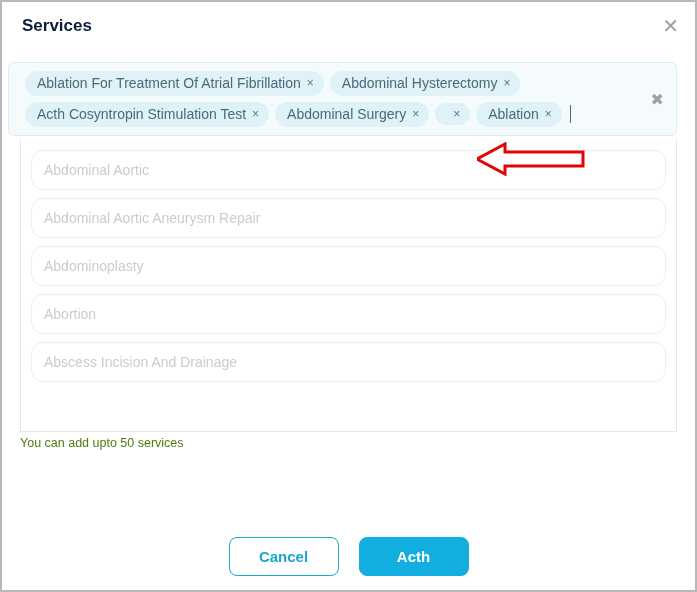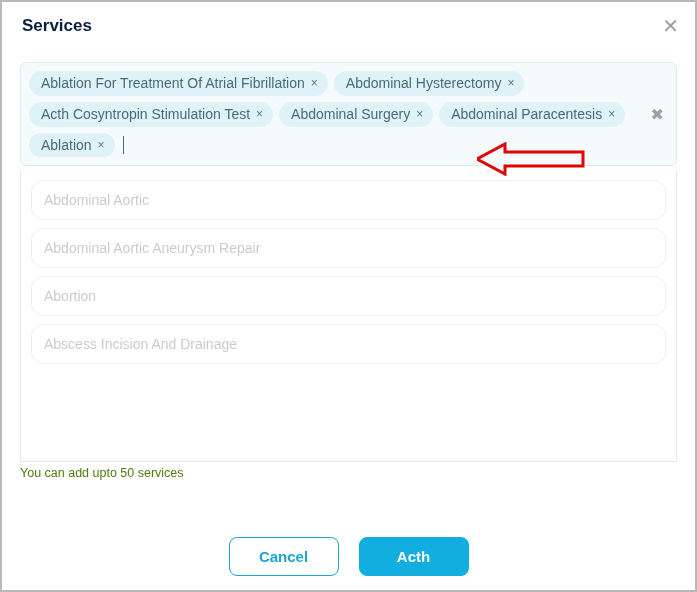--- a/index.html
+++ b/index.html
@@ -24,25 +24,25 @@
   }
   .close-x {
     position: absolute;
     top: 14px; right: 16px;
     font-size: 20px;
     color: #a0a0a0;
     cursor: pointer;
     line-height: 1;
   }
   .tag-box {
-    margin: 18px 18px 0 18px;
+    margin: 18px 18px 0 6px;
     border: 1px solid #d9eef4;
     background: #f5fbfd;
     border-radius: 6px;
-    padding: 8px 38px 8px 8px;
+    padding: 8px 38px 8px 16px;
     position: relative;
     display: flex;
     flex-wrap: wrap;
     gap: 6px 6px;
     align-items: center;
   }
   .tag {
     display: inline-flex;
     align-items: center;
     background: #dff2f8;
@@ -156,34 +156,34 @@
     </span>
     <span class="tag">
       <span>Acth Cosyntropin Stimulation Test</span>
       <span class="tag-x">×</span>
     </span>
     <span class="tag">
       <span>Abdominal Surgery</span>
       <span class="tag-x">×</span>
     </span>
     <span class="tag">
-      <span>Abdominal Paracentesis</span>
       <span class="tag-x">×</span>
     </span>
     <span class="tag">
       <span>Ablation</span>
       <span class="tag-x">×</span>
     </span>
     <span class="cursor-line"></span>
     <span class="clear-all">✖</span>
   </div>
 
   <div class="list-wrap">
     <div class="option">Abdominal Aortic</div>
     <div class="option">Abdominal Aortic Aneurysm Repair</div>
+    <div class="option">Abdominoplasty</div>
     <div class="option">Abortion</div>
     <div class="option">Abscess Incision And Drainage</div>
 
   </div>
 
   <div class="helper">You can add upto 50 services</div>
 
   <div class="footer">
     <div class="btn btn-cancel">Cancel</div>
     <div class="btn btn-save">Acth</div>

